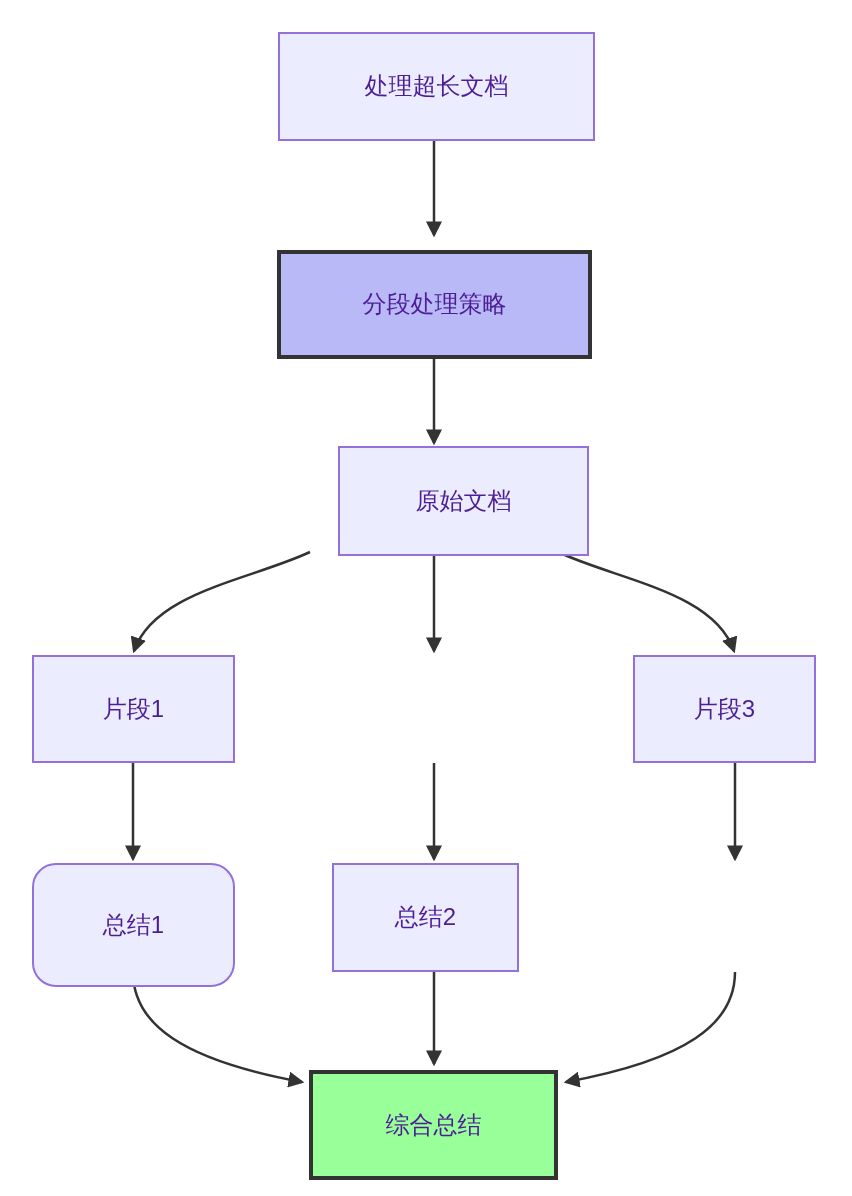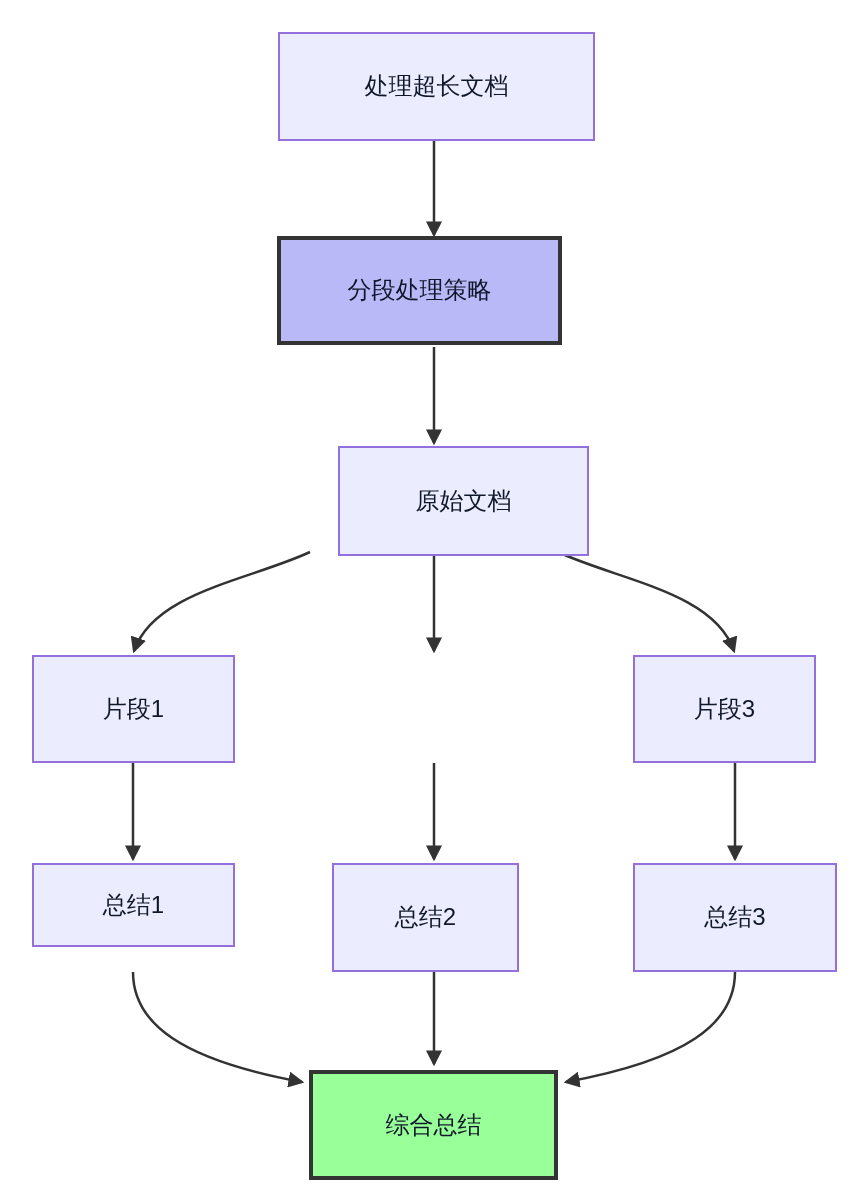--- a/index.html
+++ b/index.html
@@ -22,42 +22,42 @@
     pointer-events: none;
   }
   .node {
     position: absolute;
     box-sizing: border-box;
     display: flex;
     align-items: center;
     justify-content: center;
     background: #ECECFF;
     border: 2px solid #9370DB;
-    color: #0f172a;
+    color: #4c1d95;
     font-size: 24px;
     line-height: 1.2;
     text-align: center;
     white-space: nowrap;
   }
   .node.accent {
     background: #b9b9f8;
     border: 4px solid #333333;
   }
   .node.result {
     background: #99ff99;
     border: 4px solid #333333;
   }
   
   #n-process-long-doc { left: 278px; top: 32px;   width: 317px; height: 109px; }
-  #n-segment-strategy { left: 277px; top: 236px;  width: 285px; height: 109px; }
+  #n-segment-strategy { left: 277px; top: 250px;  width: 315px; height: 109px; }
   #n-original-doc     { left: 294px; top: 446px;  width: 251px; height: 110px; margin-left: 44px; }
   #n-fragment-1       { left: 32px;  top: 655px;  width: 203px; height: 108px; }
   #n-fragment-2       { left: 332px; top: 655px;  width: 203px; height: 108px; }
   #n-fragment-3       { left: 633px; top: 655px;  width: 183px; height: 108px; }
-  #n-summary-1        { left: 32px;  top: 863px;  width: 203px; height: 84px; }
+  #n-summary-1        { left: 32px;  top: 863px;  width: 203px; height: 124px; border-radius: 24px; }
   #n-summary-2        { left: 332px; top: 863px;  width: 187px; height: 109px; }
   #n-summary-3        { left: 633px; top: 863px;  width: 204px; height: 109px; }
   #n-final-summary    { left: 309px; top: 1070px; width: 249px; height: 110px; align-items: center; }
   .edge {
     fill: none;
     stroke: #333333;
     stroke-width: 2.5;
   }
 </style>
 </head>
@@ -110,21 +110,18 @@
   </div>
 
   <div class="node" id="n-summary-1">
     <span>总结1</span>
   </div>
 
   <div class="node" id="n-summary-2">
     <span>总结2</span>
   </div>
 
-  <div class="node" id="n-summary-3">
-    <span>总结3</span>
-  </div>
 
   <div class="node result" id="n-final-summary">
     <span>综合总结</span>
   </div>
 
 </div>
 
 </body></html>

